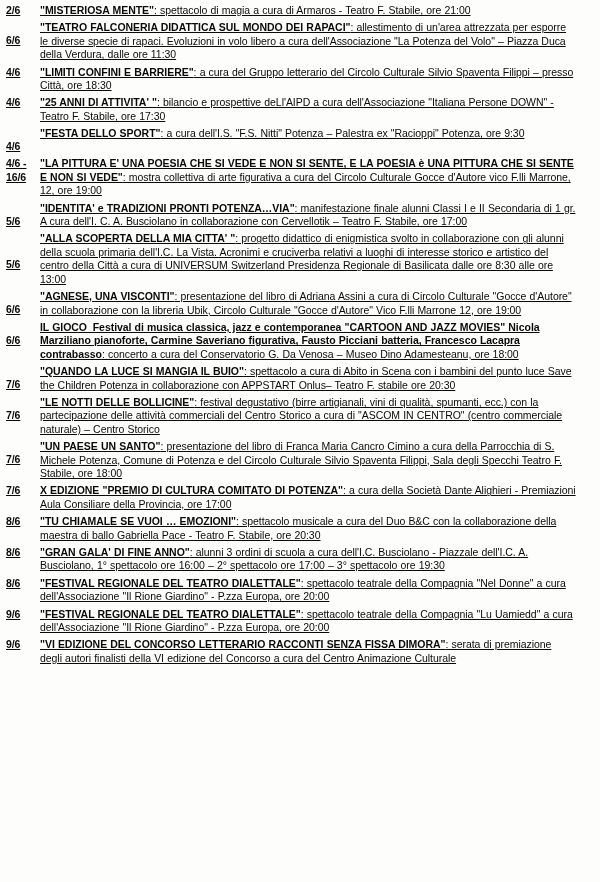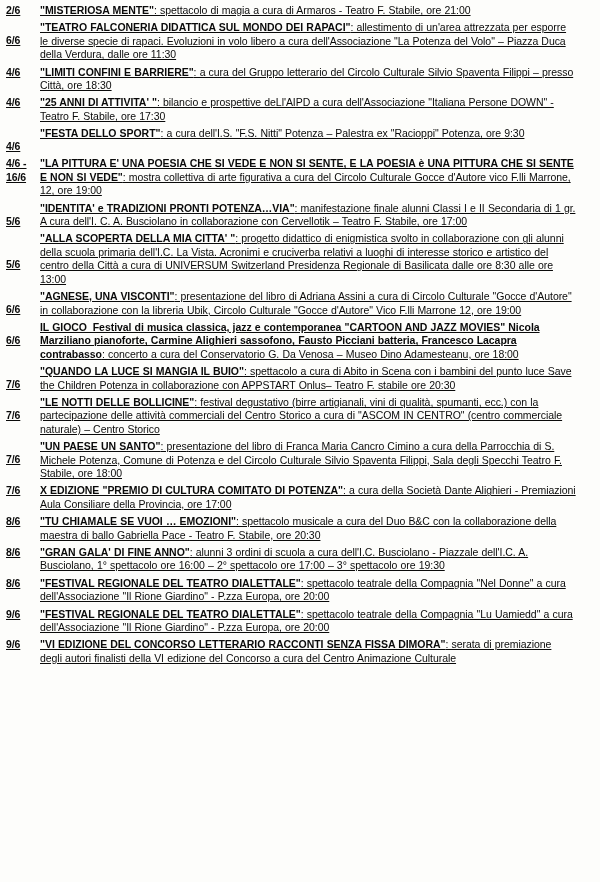--- a/index.html
+++ b/index.html
@@ -105,21 +105,21 @@
       <div class="entry"><b>"ALLA SCOPERTA DELLA MIA CITTA' "</b>: progetto didattico di enigmistica svolto in collaborazione con gli alunni della scuola primaria dell'I.C. La Vista. Acronimi e cruciverba relativi a luoghi di interesse storico e artistico del centro della Città a cura di UNIVERSUM Switzerland Presidenza Regionale di Basilicata dalle ore 8:30 alle ore 13:00</div>
     </div>
 
     <div class="row pad-2">
       <div class="date">6/6</div>
       <div class="entry"><b>"AGNESE, UNA VISCONTI"</b>: presentazione del libro di Adriana Assini a cura di Circolo Culturale "Gocce d'Autore" in collaborazione con la libreria Ubik, Circolo Culturale "Gocce d'Autore" Vico F.lli Marrone 12, ore 19:00</div>
     </div>
 
     <div class="row pad-2">
       <div class="date">6/6</div>
-      <div class="entry"><b>IL GIOCO_Festival di musica classica, jazz e contemporanea "CARTOON AND JAZZ MOVIES" Nicola Marziliano pianoforte, Carmine Alighieri sassofono, Fausto Picciani batteria, Francesco Lacapra contrabasso</b>: concerto a cura del Conservatorio G. Da Venosa – Museo Dino Adamesteanu, ore 18:00</div>
+      <div class="entry"><b>IL GIOCO_Festival di musica classica, jazz e contemporanea "CARTOON AND JAZZ MOVIES" Nicola Marziliano pianoforte, Carmine Saveriano figurativa, Fausto Picciani batteria, Francesco Lacapra contrabasso</b>: concerto a cura del Conservatorio G. Da Venosa – Museo Dino Adamesteanu, ore 18:00</div>
     </div>
 
     <div class="row pad-2">
       <div class="date">7/6</div>
       <div class="entry"><b>"QUANDO LA LUCE SI MANGIA IL BUIO"</b>: spettacolo a cura di Abito in Scena con i bambini del punto luce Save the Children Potenza in collaborazione con APPSTART Onlus– Teatro F. stabile ore 20:30</div>
     </div>
 
     <div class="row pad-2">
       <div class="date">7/6</div>
       <div class="entry"><b>"LE NOTTI DELLE BOLLICINE"</b>: festival degustativo (birre artigianali, vini di qualità, spumanti, ecc.) con la partecipazione delle attività commerciali del Centro Storico a cura di "ASCOM IN CENTRO" (centro commerciale naturale) – Centro Storico</div>

